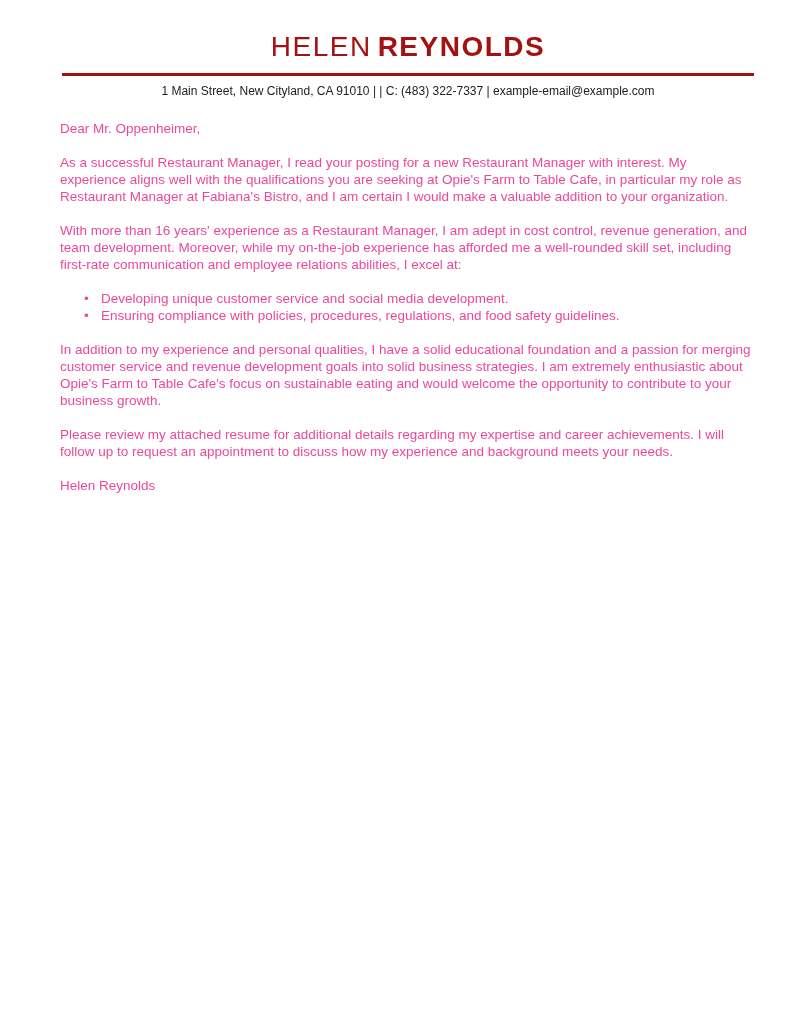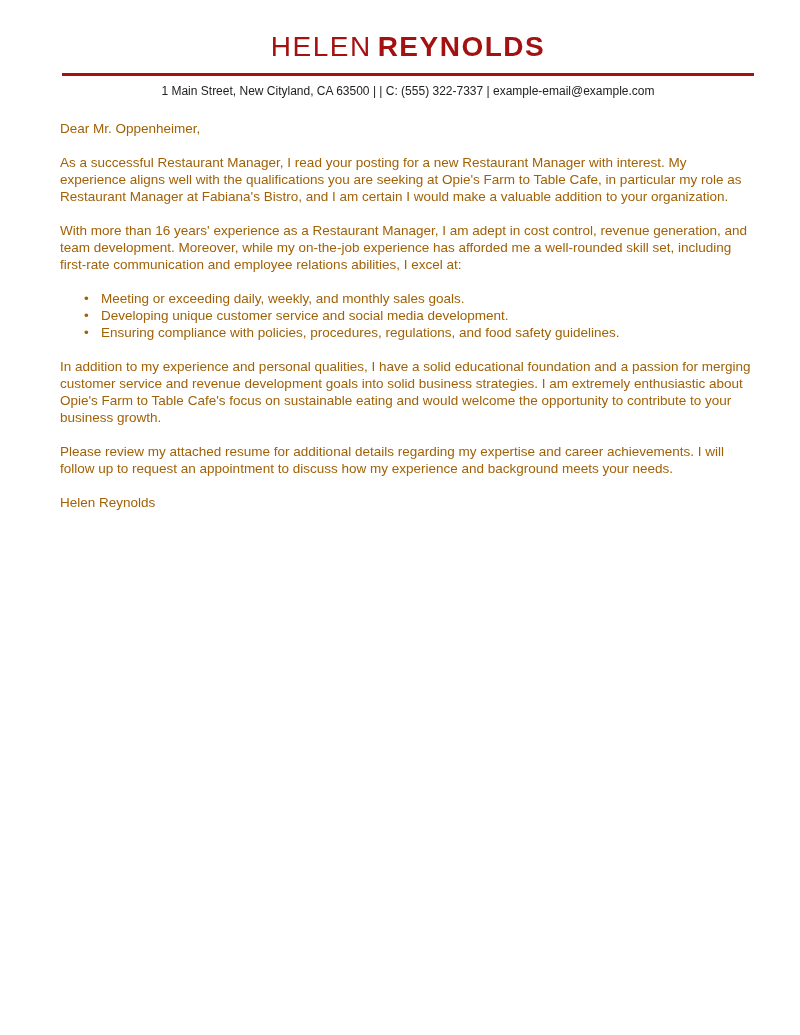--- a/index.html
+++ b/index.html
@@ -39,21 +39,21 @@
   }
   .contact-line {
     font-size: 12px;
     color: #222222;
     text-align: center;
     margin-bottom: 22px;
   }
   .letter-body {
     font-size: 13.5px;
     line-height: 17px;
-    color: #a16207;
+    color: #ec4899;
     text-align: left;
   }
   .letter-body p { margin: 0 0 17px 0; }
   .salutation { margin-bottom: 17px; }
   ul.points {
     list-style: none;
     margin: 0 0 17px 0;
     padding: 0;
   }
   ul.points li {
@@ -74,33 +74,32 @@
 </head>
 <body>
 
 <div class="page">
 
   <div class="letter-header">
     <div class="name">
       <span class="first">HELEN</span><span class="last">REYNOLDS</span>
     </div>
     <div class="header-rule"></div>
-    <div class="contact-line">1 Main Street, New Cityland, CA 63500 | | C: (555) 322-7337 | example-email@example.com</div>
+    <div class="contact-line">1 Main Street, New Cityland, CA 91010 | | C: (483) 322-7337 | example-email@example.com</div>
   </div>
 
   <div class="letter-body">
 
     <p class="salutation">Dear Mr. Oppenheimer,</p>
 
     <p>As a successful Restaurant Manager, I read your posting for a new Restaurant Manager with interest. My experience aligns well with the qualifications you are seeking at Opie's Farm to Table Cafe, in particular my role as Restaurant Manager at Fabiana's Bistro, and I am certain I would make a valuable addition to your organization.</p>
 
     <p>With more than 16 years' experience as a Restaurant Manager, I am adept in cost control, revenue generation, and team development. Moreover, while my on-the-job experience has afforded me a well-rounded skill set, including first-rate communication and employee relations abilities, I excel at:</p>
 
     <ul class="points">
-      <li>Meeting or exceeding daily, weekly, and monthly sales goals.</li>
       <li>Developing unique customer service and social media development.</li>
       <li>Ensuring compliance with policies, procedures, regulations, and food safety guidelines.</li>
     </ul>
 
     <p>In addition to my experience and personal qualities, I have a solid educational foundation and a passion for merging customer service and revenue development goals into solid business strategies. I am extremely enthusiastic about Opie's Farm to Table Cafe's focus on sustainable eating and would welcome the opportunity to contribute to your business growth.</p>
 
     <p>Please review my attached resume for additional details regarding my expertise and career achievements. I will follow up to request an appointment to discuss how my experience and background meets your needs.</p>
 
     <div class="closing-block">
       <p class="signature">Helen Reynolds</p>

